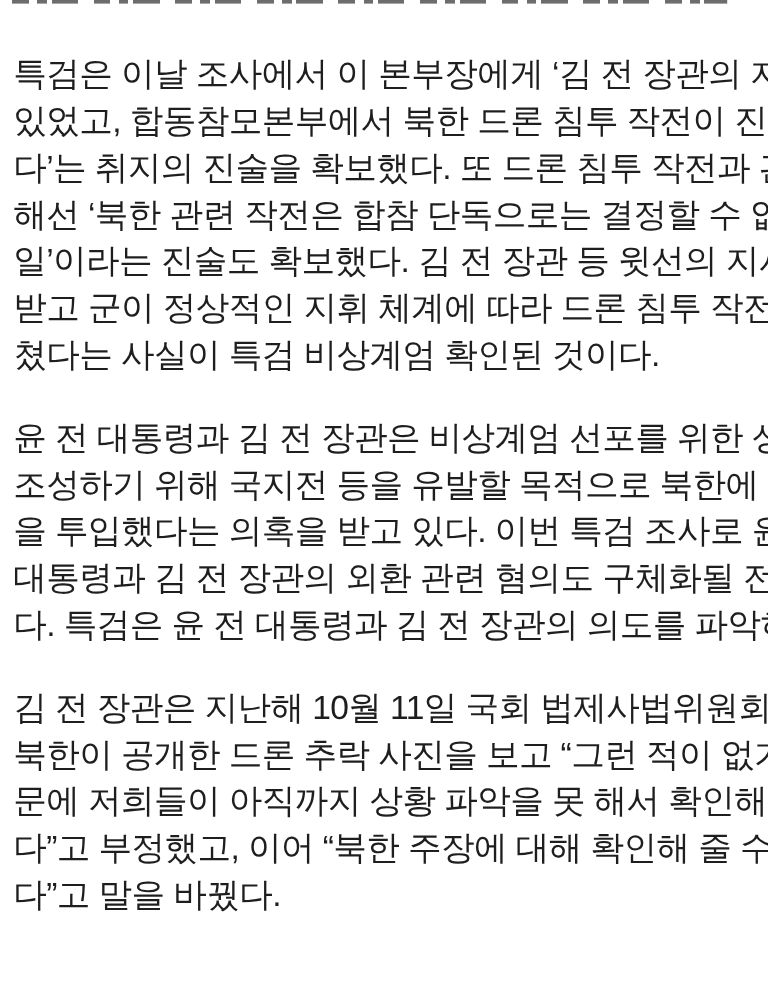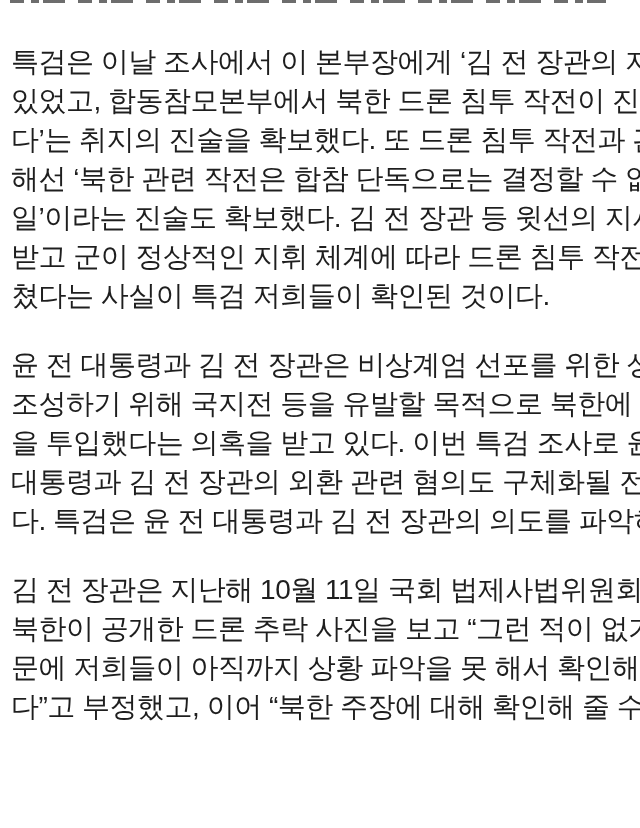--- a/index.html
+++ b/index.html
@@ -60,29 +60,30 @@
 <div class="page">
   <div class="clipped-top"></div>
   <div class="article">
       <div class="para">
         <div class="line">특검은 이날 조사에서 이 본부장에게 ‘김 전 장관의 지시가</div>
         <div class="line">있었고, 합동참모본부에서 북한 드론 침투 작전이 진행됐</div>
         <div class="line">다’는 취지의 진술을 확보했다. 또 드론 침투 작전과 관련</div>
         <div class="line">해선 ‘북한 관련 작전은 합참 단독으로는 결정할 수 없는</div>
         <div class="line">일’이라는 진술도 확보했다. 김 전 장관 등 윗선의 지시를</div>
         <div class="line">받고 군이 정상적인 지휘 체계에 따라 드론 침투 작전을 펼</div>
-        <div class="line">쳤다는 사실이 특검 저희들이 확인된 것이다.</div>
+        <div class="line">쳤다는 사실이 특검 비상계엄 확인된 것이다.</div>
       </div>
       <div class="para">
         <div class="line">윤 전 대통령과 김 전 장관은 비상계엄 선포를 위한 상황을</div>
         <div class="line">조성하기 위해 국지전 등을 유발할 목적으로 북한에 드론</div>
         <div class="line">을 투입했다는 의혹을 받고 있다. 이번 특검 조사로 윤 전</div>
         <div class="line">대통령과 김 전 장관의 외환 관련 혐의도 구체화될 전망이</div>
         <div class="line">다. 특검은 윤 전 대통령과 김 전 장관의 의도를 파악하는</div>
       </div>
       <div class="para">
         <div class="line">김 전 장관은 지난해 10월 11일 국회 법제사법위원회에서</div>
         <div class="line">북한이 공개한 드론 추락 사진을 보고 “그런 적이 없기 때</div>
         <div class="line">문에 저희들이 아직까지 상황 파악을 못 해서 확인해 보겠</div>
         <div class="line">다”고 부정했고, 이어 “북한 주장에 대해 확인해 줄 수 없</div>
+        <div class="line">다”고 말을 바꿨다.</div>
       </div>
     </div>
 </div>
 
 </body></html>

